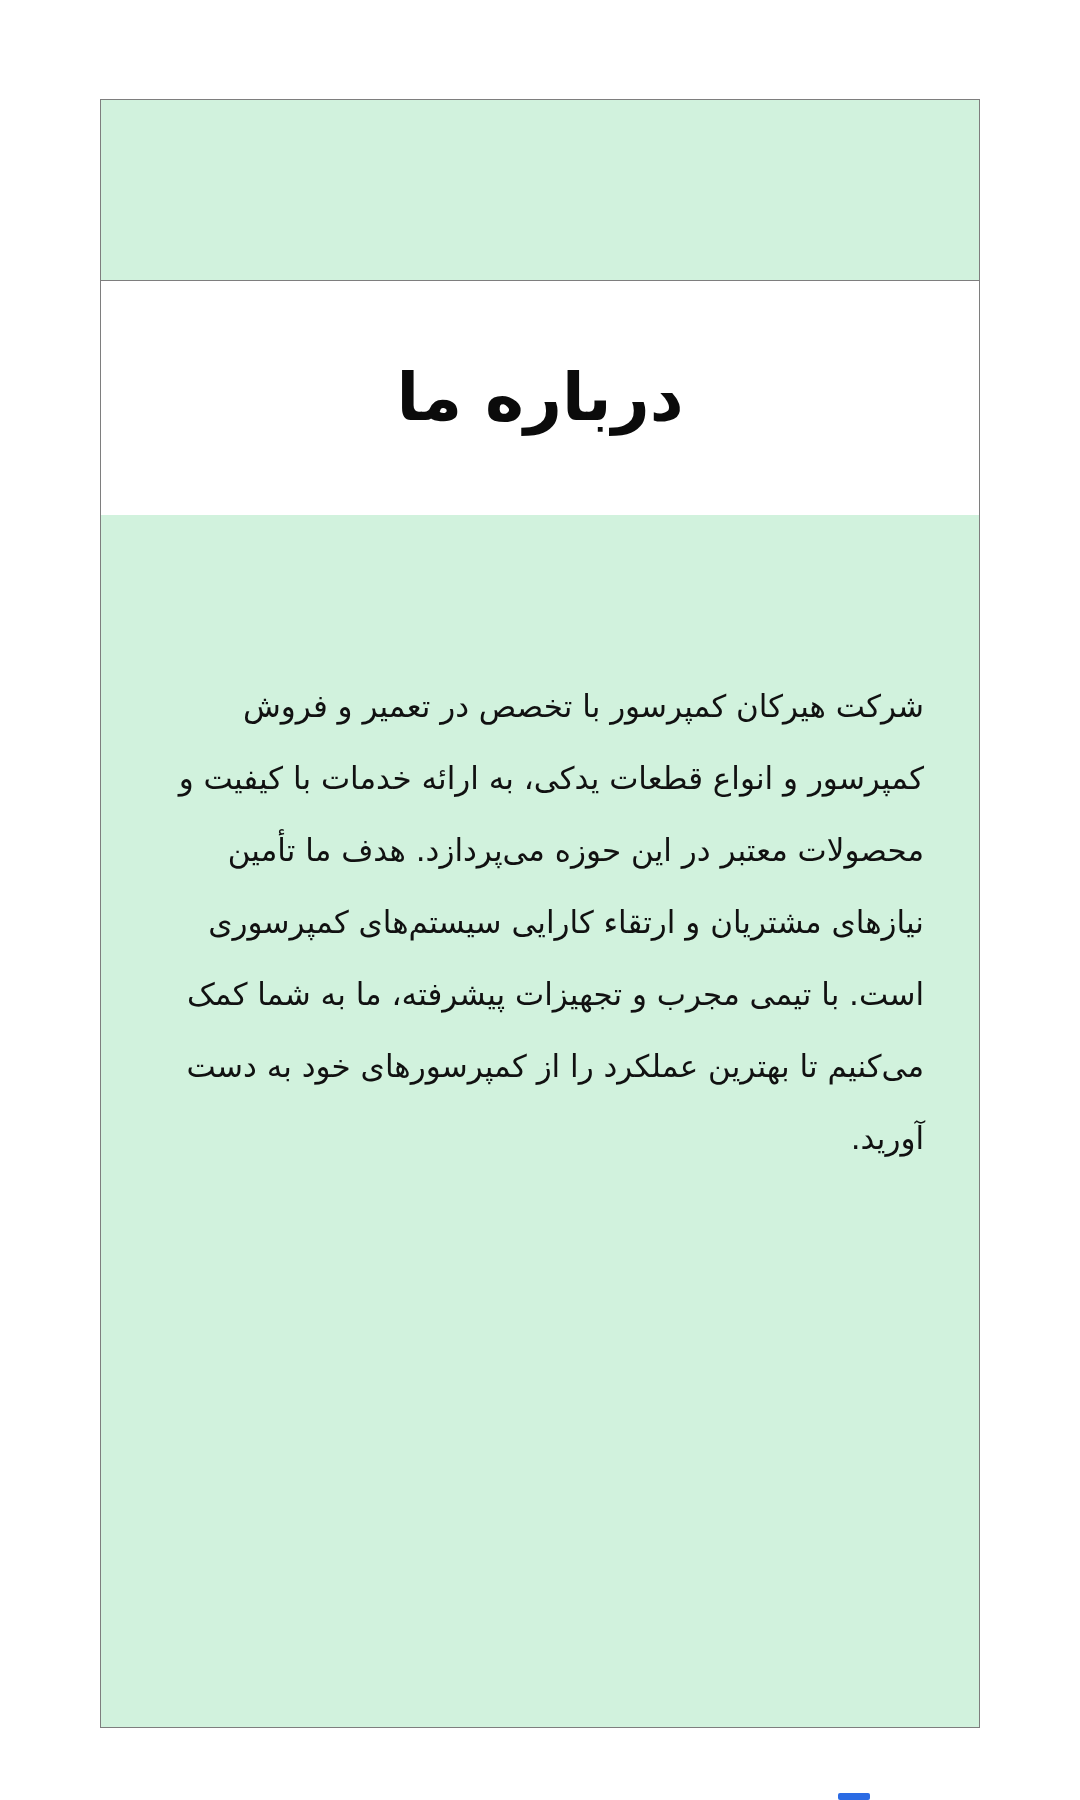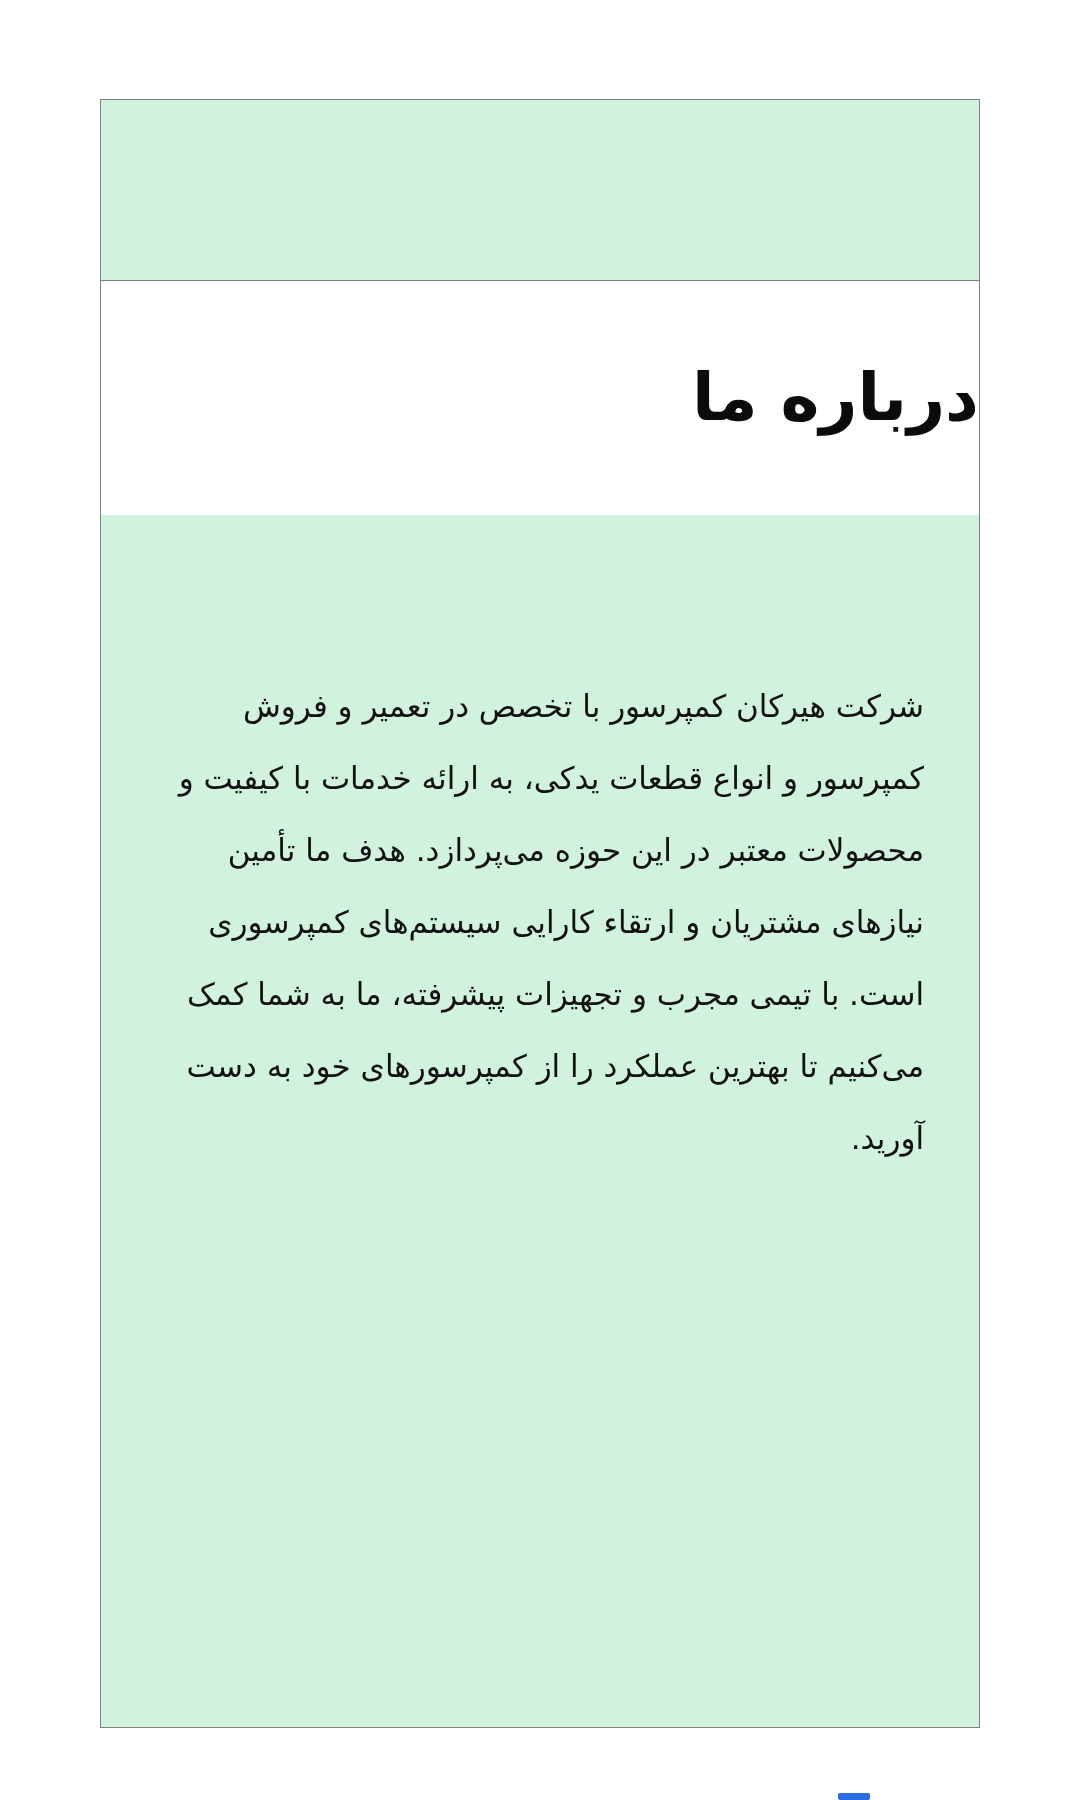--- a/index.html
+++ b/index.html
@@ -28,20 +28,21 @@
     border-bottom: 1px solid #7e7e7e;
     flex: none;
   }
 
   .title-band {
     height: 234px;
     background: #ffffff;
     flex: none;
     display: flex;
     align-items: center;
+    justify-content: center;
     direction: rtl;
   }
   .title-band h1 {
     font-size: 66px;
     font-weight: bold;
     color: #0b0b0b;
     letter-spacing: 0;
     line-height: 1.2;
   }
 

